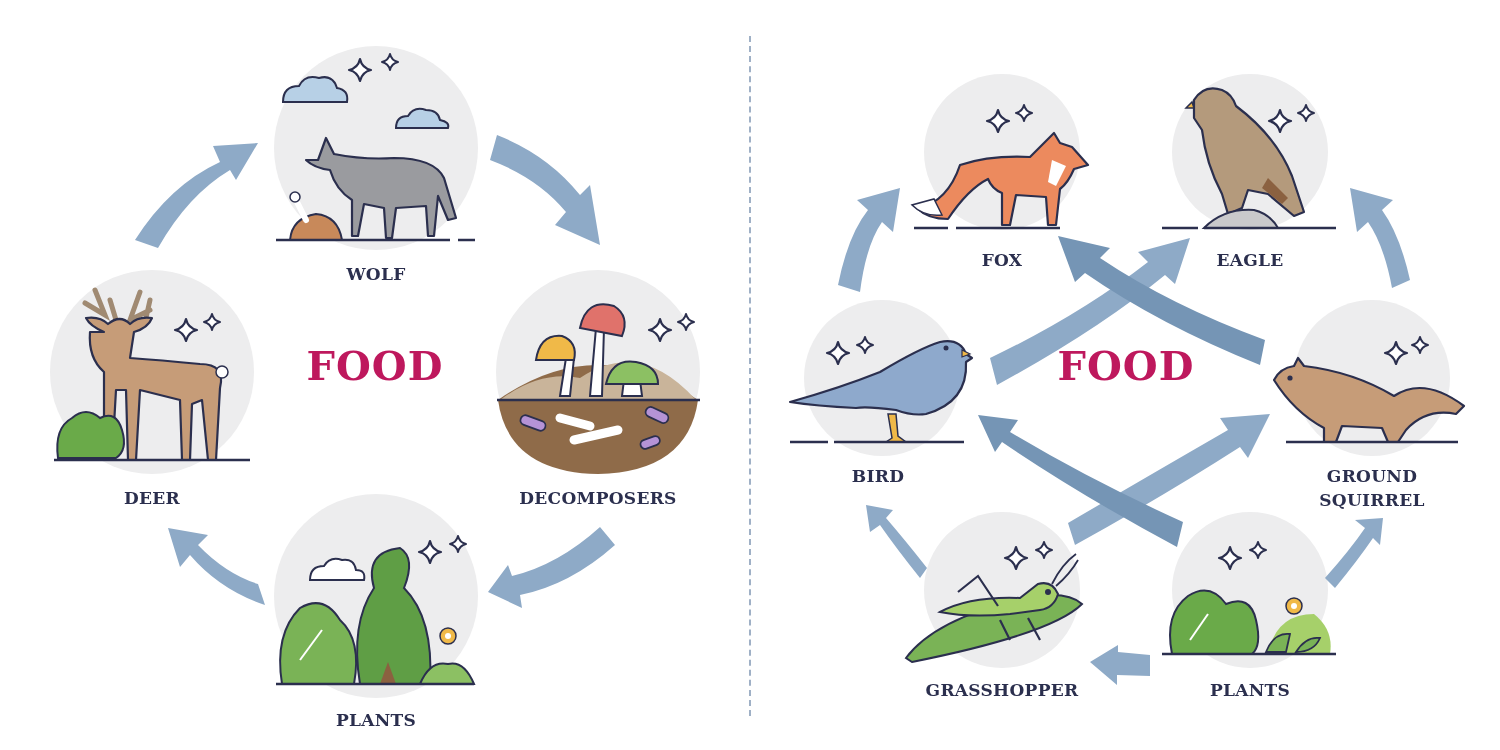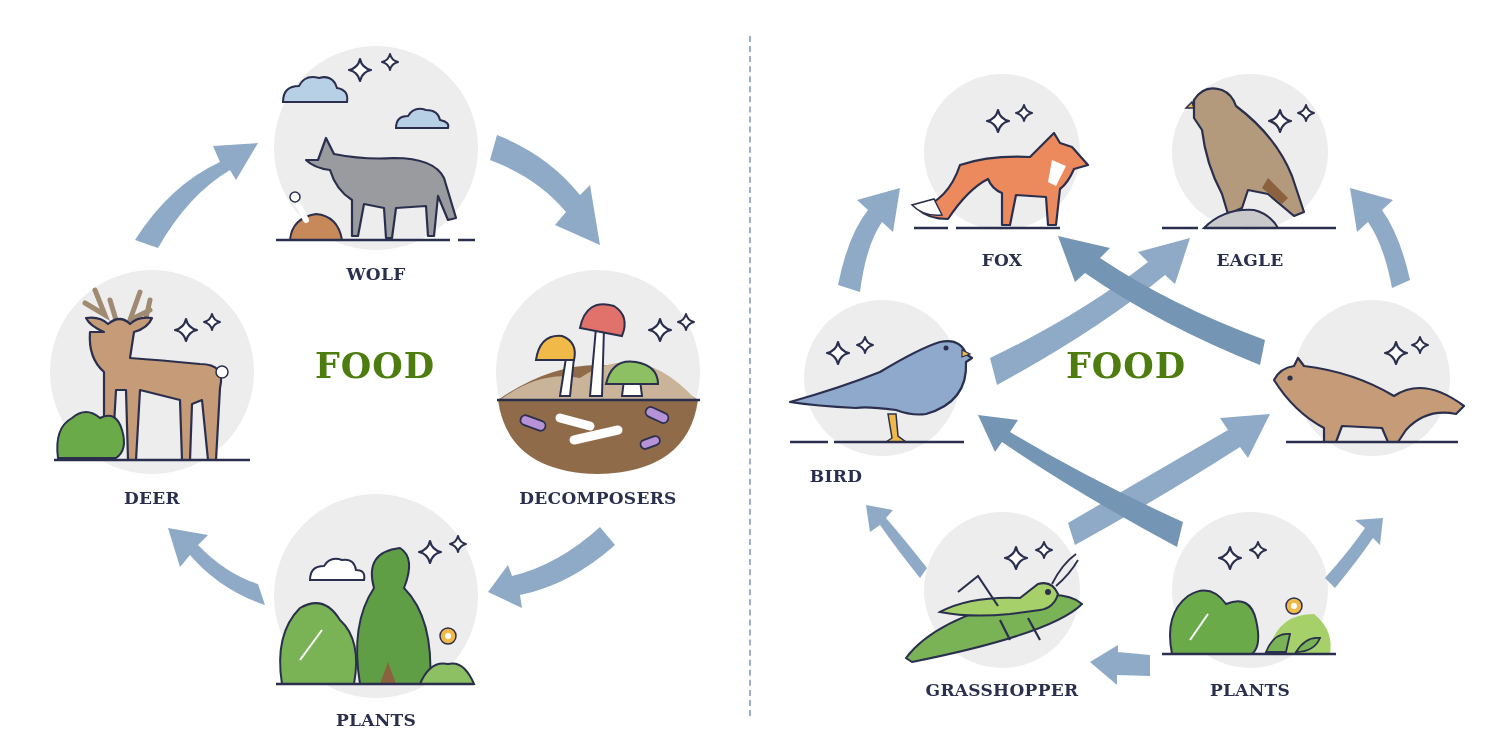--- a/index.html
+++ b/index.html
@@ -1,20 +1,20 @@
 <!DOCTYPE html>
 <html><head>
 <meta charset="utf-8">
 <style>
   html, body { margin:0; padding:0; background:#ffffff; }
   body { width:1500px; height:750px; position:relative; overflow:hidden; font-family:"DejaVu Serif", serif; }
   .stage { position:absolute; left:0; top:0; width:1500px; height:750px; }
   svg.art { position:absolute; left:0; top:0; width:1500px; height:750px; }
   .label { position:absolute; font-family:"DejaVu Serif", serif; font-weight:bold; color:#2b2f4e; font-size:17px; text-align:center; letter-spacing:0.3px; line-height:24px; transform:translateX(-50%); white-space:nowrap; }
-  .title { position:absolute; font-family:"DejaVu Serif", serif; font-weight:bold; color:#4d7c0f; font-size:35px; line-height:52px; transform:translateX(-50%); letter-spacing:1px; }
+  .title { position:absolute; font-family:"DejaVu Serif", serif; font-weight:bold; color:#be185d; font-size:40px; line-height:52px; transform:translateX(-50%); letter-spacing:1px; }
   .divider { position:absolute; left:749px; top:36px; height:680px; border-left:2px dashed #9fb0c6; }
 </style>
 </head>
 <body>
 
 <div class="stage">
 
 <svg class="art" viewBox="0 0 1500 750" xmlns="http://www.w3.org/2000/svg">
   <defs>
     <g id="sparkle">
@@ -195,17 +195,21 @@
 <div class="label" style="left:376px; top:262px;text-align:center;">WOLF</div>
 <div class="label" style="left:598px; top:486px;">DECOMPOSERS</div>
 <div class="label" style="left:376px; top:708px;">PLANTS</div>
 <div class="label" style="left:152px; top:486px;">DEER</div>
 
 <div class="title" style="left:1126px; top:340px;">
   <div>FOOD</div>
 </div>
 <div class="label" style="left:1002px; top:248px;">FOX</div>
 <div class="label" style="left:1250px; top:248px;">EAGLE</div>
-<div class="label" style="left:836px; top:464px;">BIRD</div>
+<div class="label" style="left:878px; top:464px;">BIRD</div>
+<div class="label" style="left:1372px; top:464px;">
+  <div>GROUND</div>
+  <div>SQUIRREL</div>
+</div>
 <div class="label" style="left:1002px; top:678px;">GRASSHOPPER</div>
 <div class="label" style="left:1250px; top:678px;">PLANTS</div>
 
 </div>
 
 </body></html>

